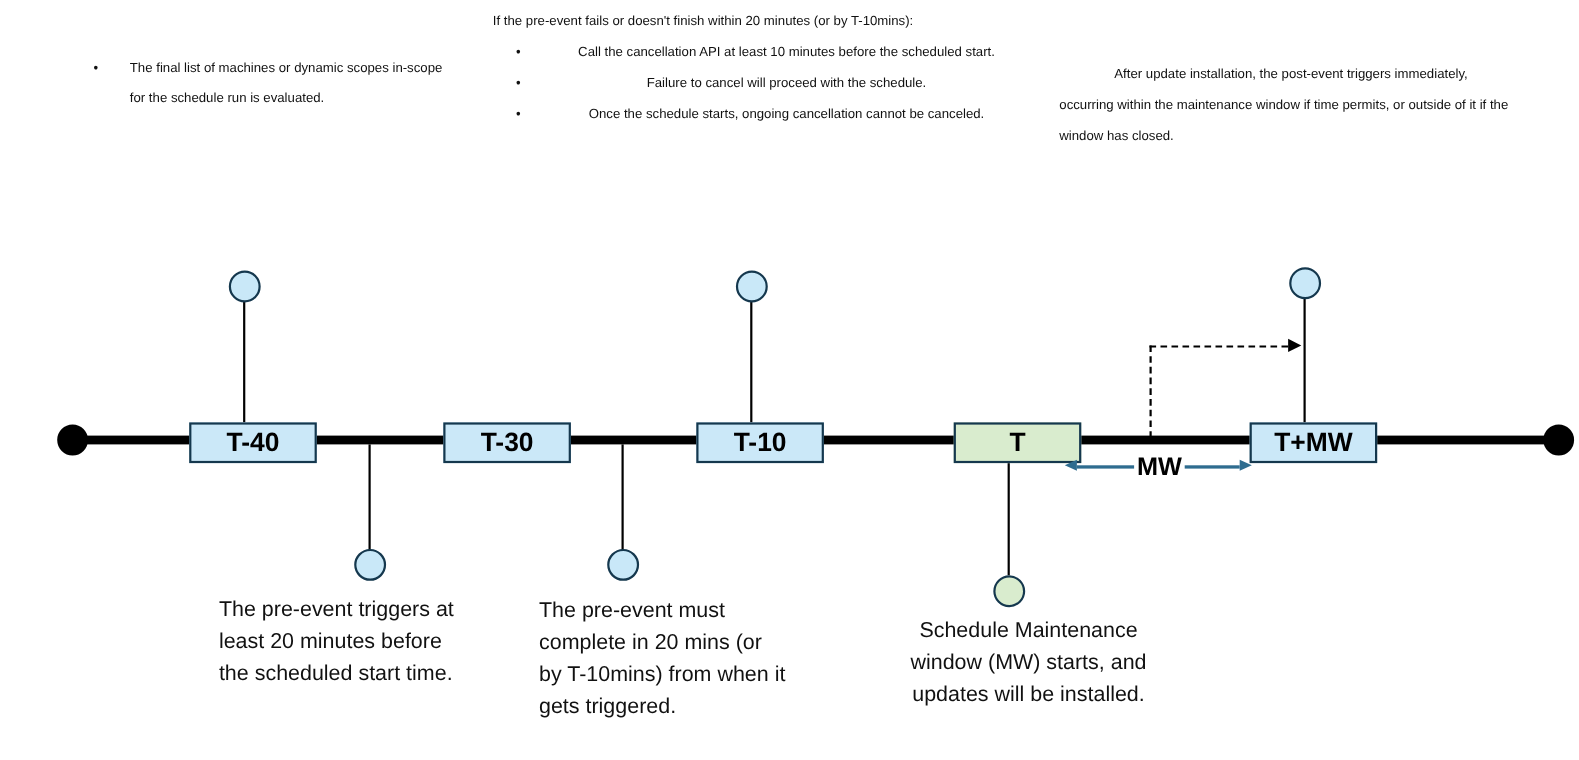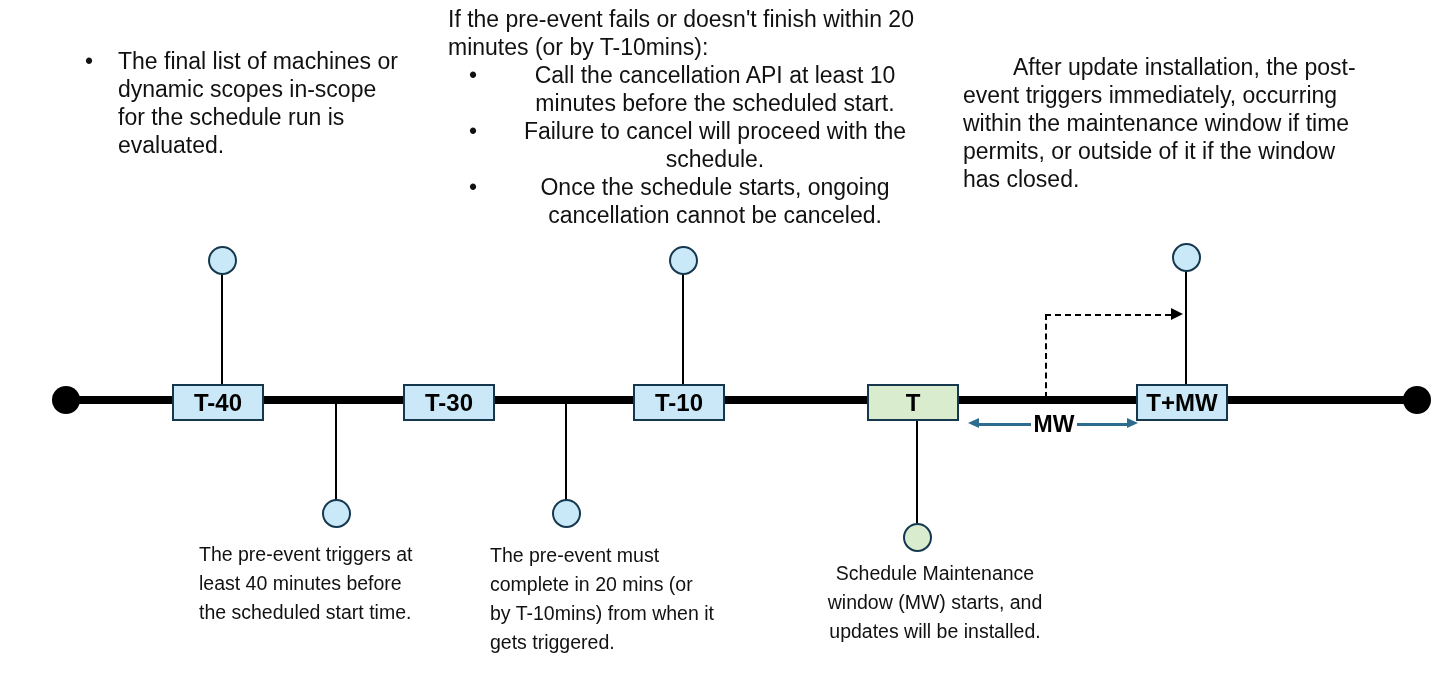--- a/index.html
+++ b/index.html
@@ -3,21 +3,21 @@
 <meta charset="utf-8">
 <style>
   html,body{margin:0;padding:0;background:#ffffff;}
   body{
     width:1435px;height:691px;position:relative;overflow:hidden;
     font-family:"Liberation Sans",sans-serif;color:#111111;
   }
   .abs{position:absolute;}
 
   
-  .callout{font-size:23px;line-height:28px;}
+  .callout{font-size:12px;line-height:28px;}
   .bullets{list-style:none;margin:0;padding:0;}
   .bullets li{position:relative;}
   .tl-bullets li{padding-left:38px;}
   .tl-bullets li::before{content:"\2022";position:absolute;left:5px;}
   .tc-bullets li{padding-left:67px;text-align:center;}
   .tc-bullets li::before{content:"\2022";position:absolute;left:21px;}
   .callout-top-left{left:80px;top:47px;width:323px;}
   .callout-top-center{left:448px;top:5px;width:467px;}
   .callout-top-center .heading{margin:0;}
   .callout-top-right{left:963px;top:53px;width:410px;text-indent:50px;}
@@ -44,21 +44,21 @@
         border:2.5px solid var(--milestone-border,#15384e);}
   .node.blue{background:var(--node-blue-fill,#c9e8f8);}
   .node.green{background:var(--node-green-fill,#d9ecce);}
   .node.c1{left:208px;top:246px;}
   .node.c2{left:322px;top:499px;}
   .node.c3{left:552px;top:499px;}
   .node.c4{left:669px;top:246px;}
   .node.c5{left:903px;top:523px;}
   .node.c6{left:1172px;top:243px;}
 
-  .milestone{width:92px;height:37px;box-sizing:border-box;
+  .milestone{width:116px;height:37px;box-sizing:border-box;
     border:2.5px solid var(--milestone-border,#15384e);
     display:flex;align-items:center;justify-content:center;
     font-weight:bold;font-size:24px;color:#000;top:384px;}
   .milestone.blue{background:var(--milestone-blue-fill,#cbe8f8);}
   .milestone.green{background:var(--milestone-green-fill,#d9ecce);}
   .m-t40{left:172px;}
   .m-t30{left:403px;}
   .m-t10{left:633px;}
   .m-t{left:867px;}
   .m-tmw{left:1136px;}
@@ -128,17 +128,17 @@
   <div class="abs dash-v"></div>
   <div class="abs dash-h"></div>
   <div class="abs dash-head"></div>
 
   <div class="abs mw-head left"></div>
   <div class="abs mw-shaft left"></div>
   <div class="abs mw-label">MW</div>
   <div class="abs mw-shaft right"></div>
   <div class="abs mw-head right"></div>
 
-  <div class="abs below-label below-t30">The pre-event triggers at least 40 minutes before the scheduled start time.</div>
+  <div class="abs below-label below-t30">The pre-event triggers at least 20 minutes before the scheduled start time.</div>
   <div class="abs below-label below-t10">The pre-event must complete in 20 mins (or by T-10mins) from when it gets triggered.</div>
   <div class="abs below-label below-t">Schedule Maintenance window (MW) starts, and updates will be installed.</div>
 
 </div>
 
 </body></html>

